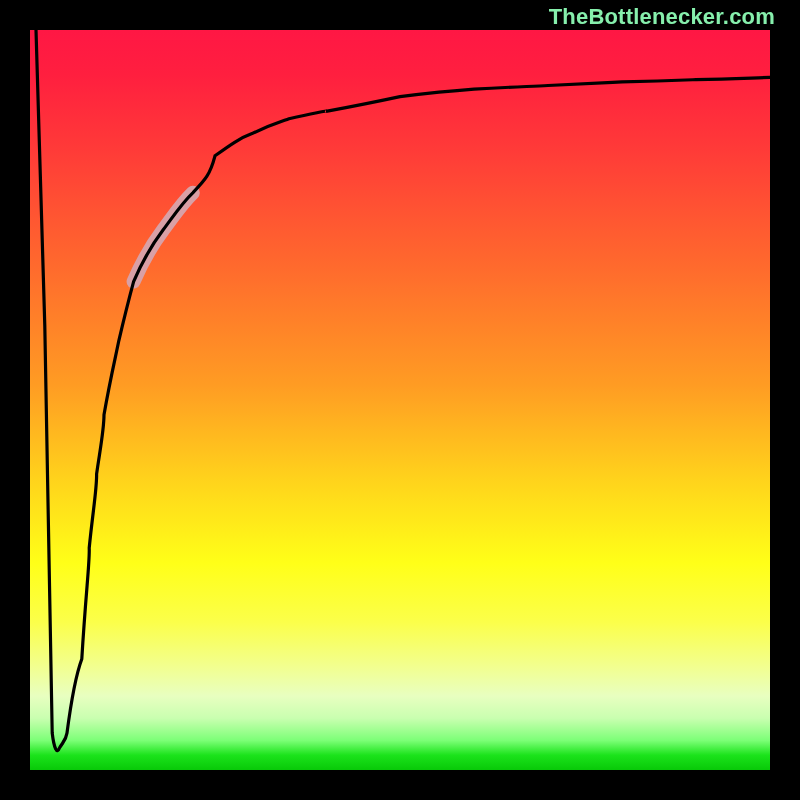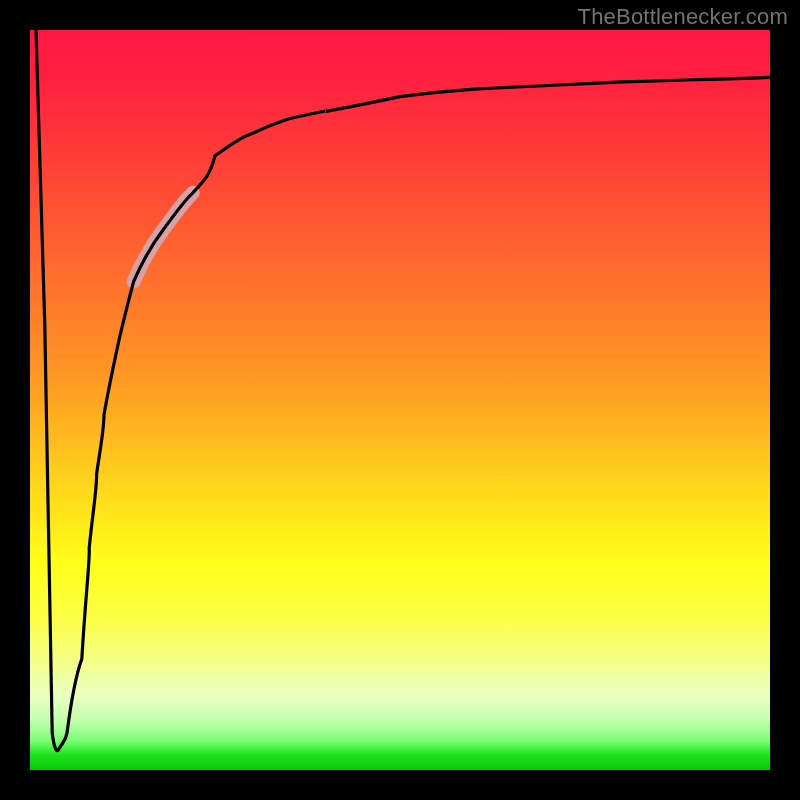--- a/index.html
+++ b/index.html
@@ -13,25 +13,25 @@
   }
   .frame {
     position: relative;
     width: 800px;
     height: 800px;
     background: #000;
   }
   .attribution {
     position: absolute;
     top: 4px;
-    right: 12px;
-    color: #737373;
+    right: 25px;
+    color: #86efac;
     font-size: 22px;
     letter-spacing: 0.2px;
-    font-weight: 400;
+    font-weight: 700;
     z-index: 10;
   }
   .plot-area {
     position: absolute;
     left: 30px;
     top: 30px;
     width: 740px;   
     height: 740px;
     overflow: hidden;
   }

